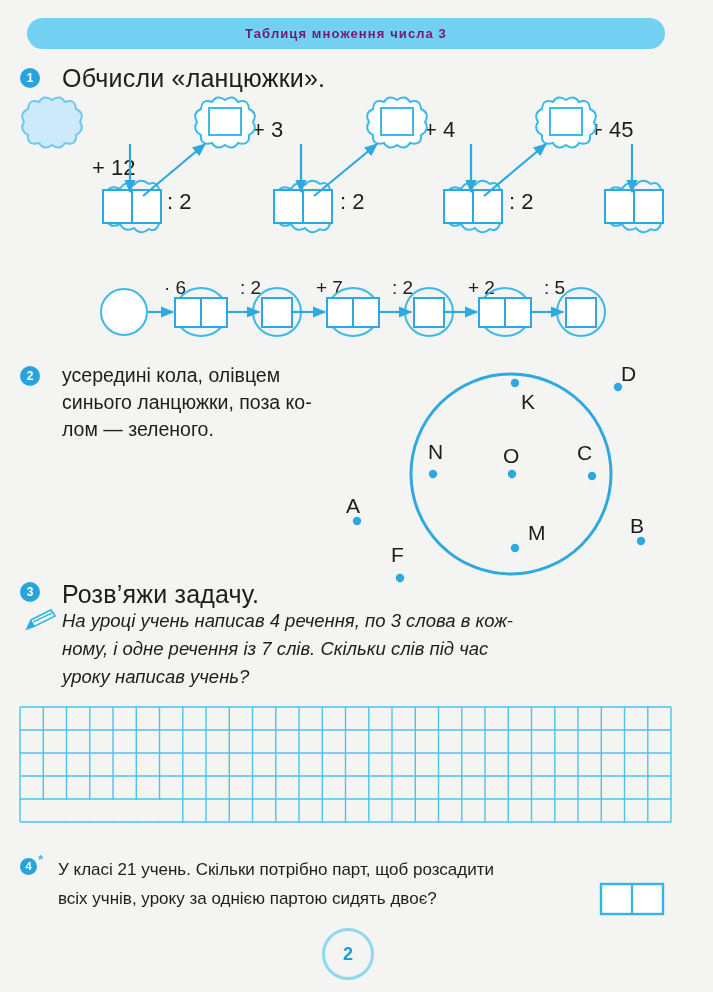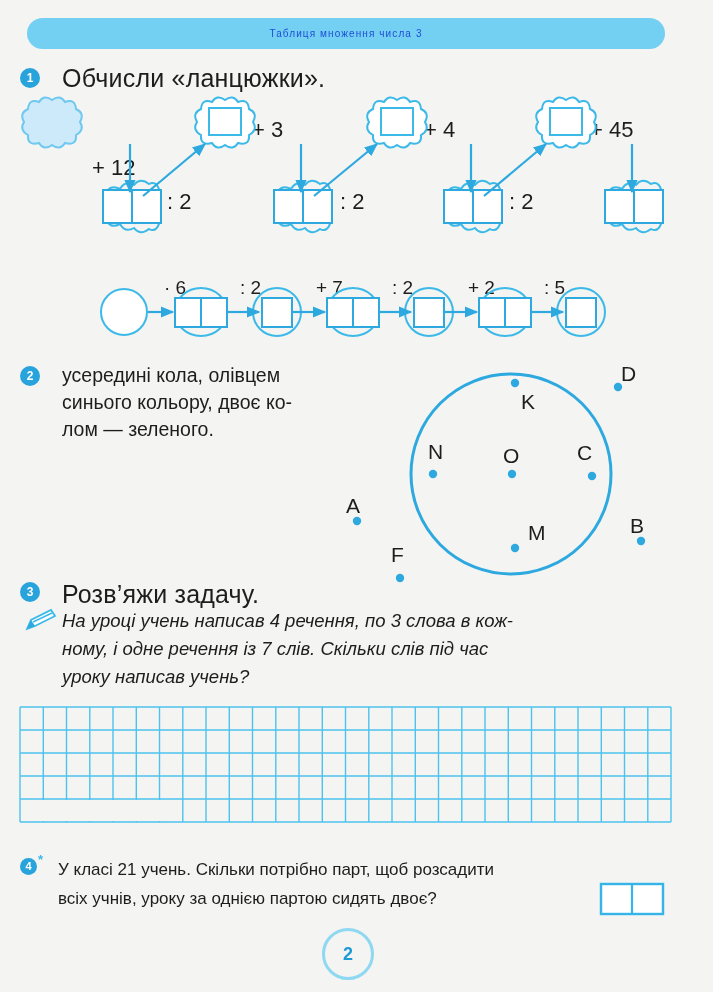--- a/index.html
+++ b/index.html
@@ -27,23 +27,23 @@
     position: absolute;
     left: 27px; top: 18px;
     width: 638px; height: 31px;
     background: #74d0f2;
     border-radius: 16px;
     display: flex;
     align-items: center;
     justify-content: center;
   }
   .title-bar .title-text {
-    color: #1d4ed8;
-    font-size: 10px;
-    font-weight: normal;
+    color: #701a75;
+    font-size: 13px;
+    font-weight: bold;
     letter-spacing: 1.1px;
   }
 
   
   .tasknum {
     position: absolute;
     width: 20px; height: 20px;
     border-radius: 50%;
     background: #29a3dc;
     color: #ffffff;
@@ -175,21 +175,21 @@
   <div class="op small" style="left:240px; top:277px;">: 2</div>
   <div class="op small" style="left:316px; top:277px;">+ 7</div>
   <div class="op small" style="left:392px; top:277px;">: 2</div>
   <div class="op small" style="left:468px; top:277px;">+ 2</div>
   <div class="op small" style="left:544px; top:277px;">: 5</div>
   <div class="cellnum" style="left:114px; top:302px;">3</div>
 
   <div class="tasknum" style="left:20px; top:366px;">2</div>
   <div class="task2-text">
     <div>усередині кола, олівцем</div>
-    <div>синього кольору, двоє ко-</div>
+    <div>синього ланцюжки, поза ко-</div>
     <div>лом — зеленого.</div>
   </div>
 
   <div class="cellnum" style="left:521px; top:390px;">K</div>
   <div class="cellnum" style="left:428px; top:440px;">N</div>
   <div class="cellnum" style="left:503px; top:444px;">O</div>
   <div class="cellnum" style="left:577px; top:441px;">C</div>
   <div class="cellnum" style="left:528px; top:521px;">M</div>
 
   <div class="cellnum" style="left:621px; top:362px;">D</div>

